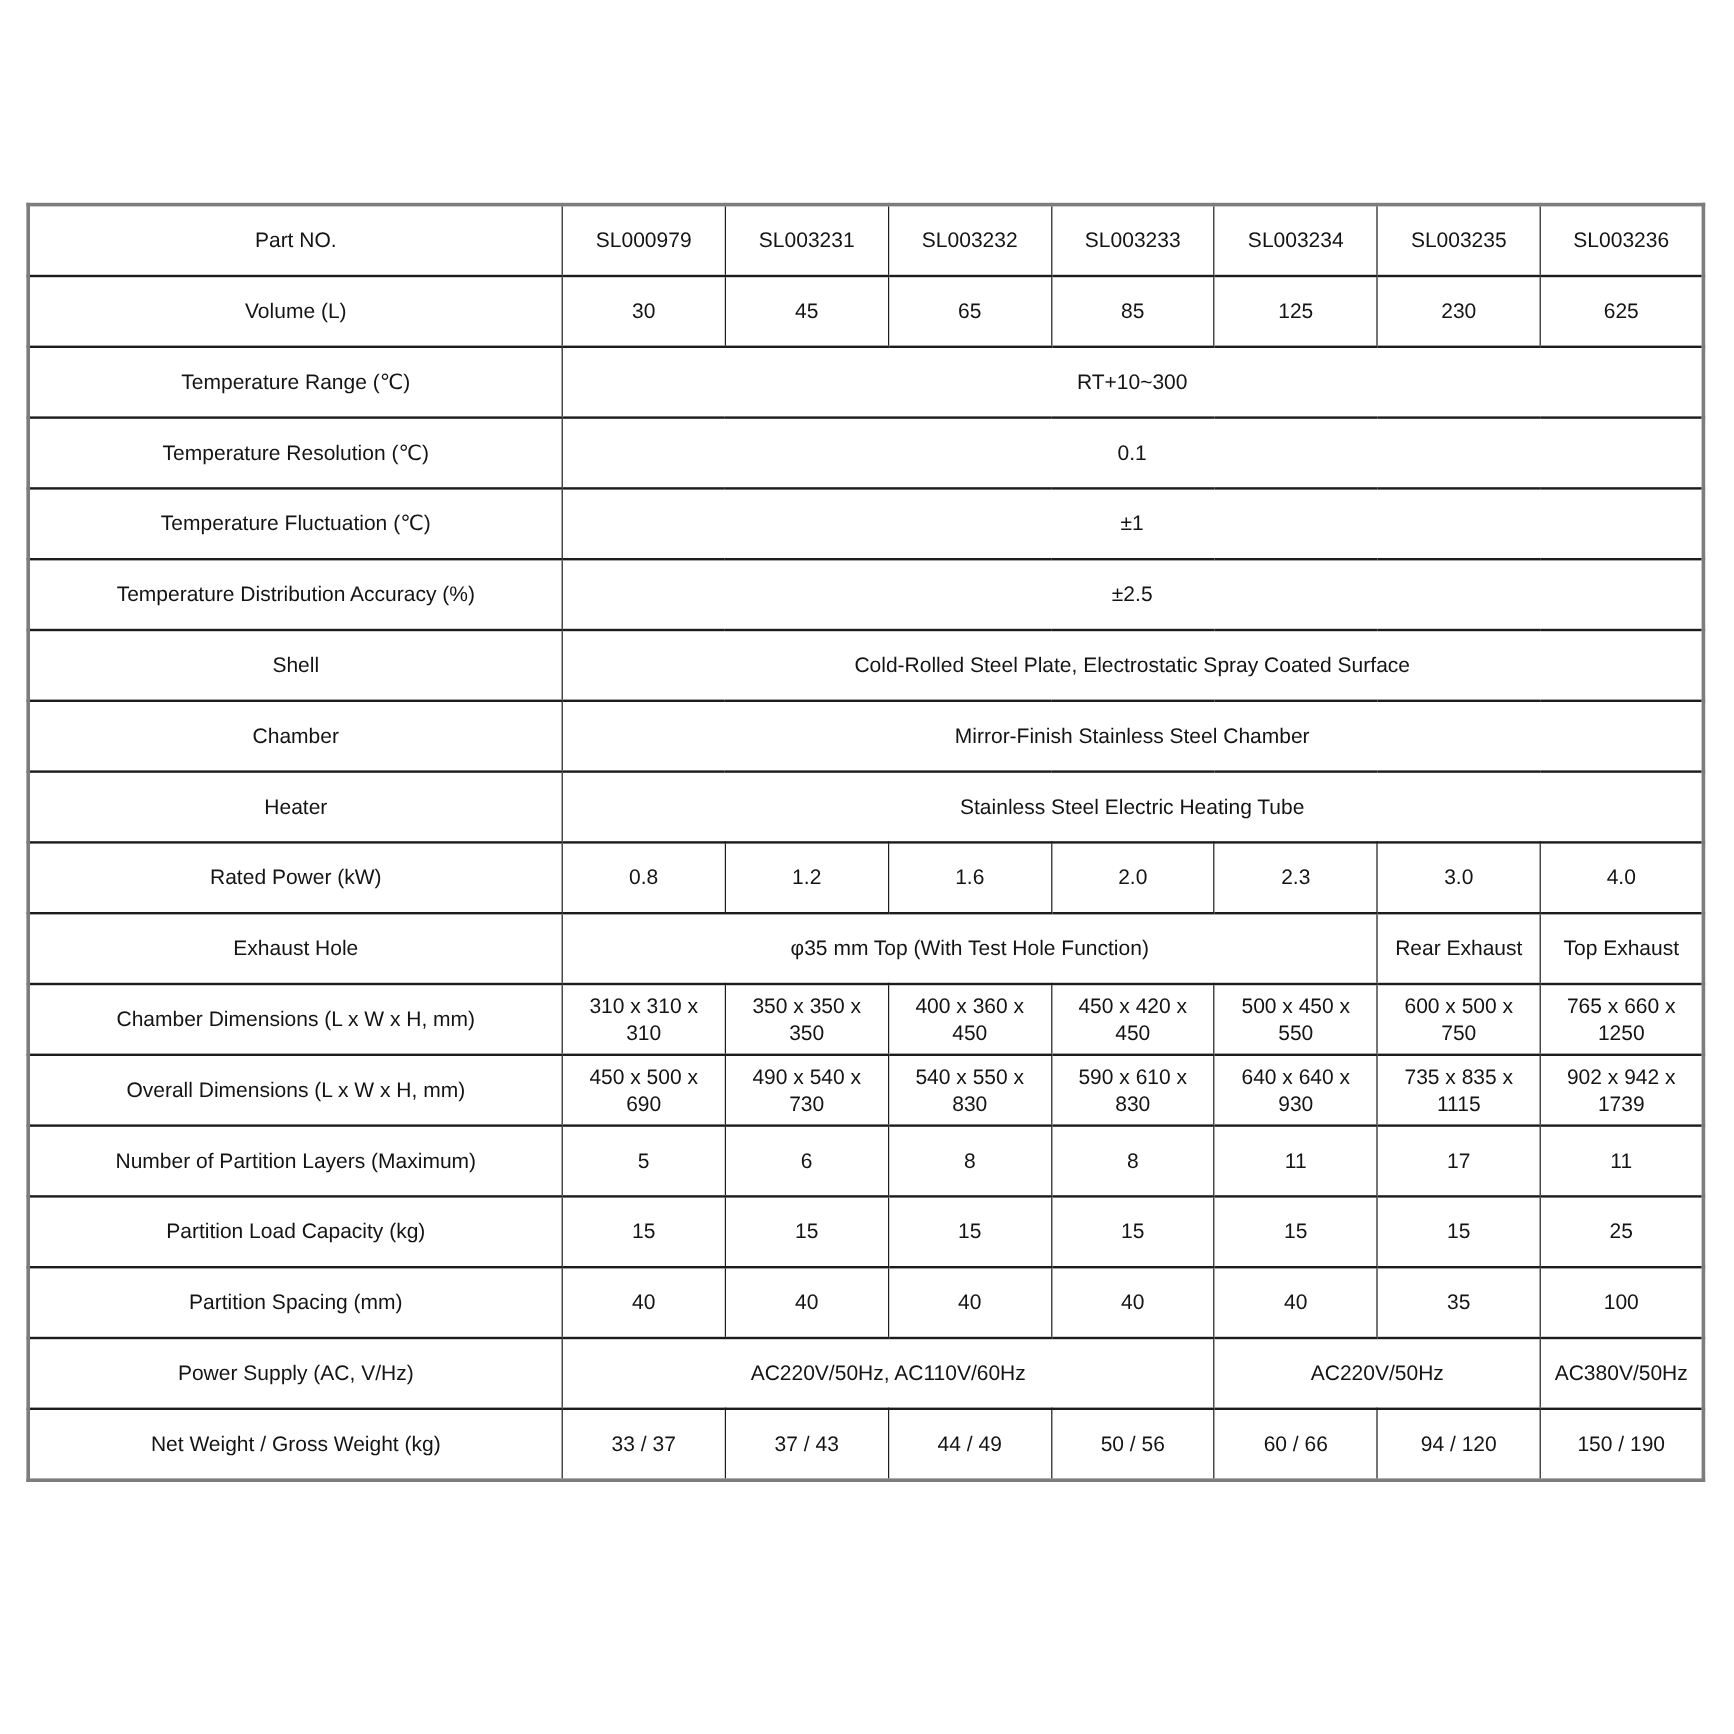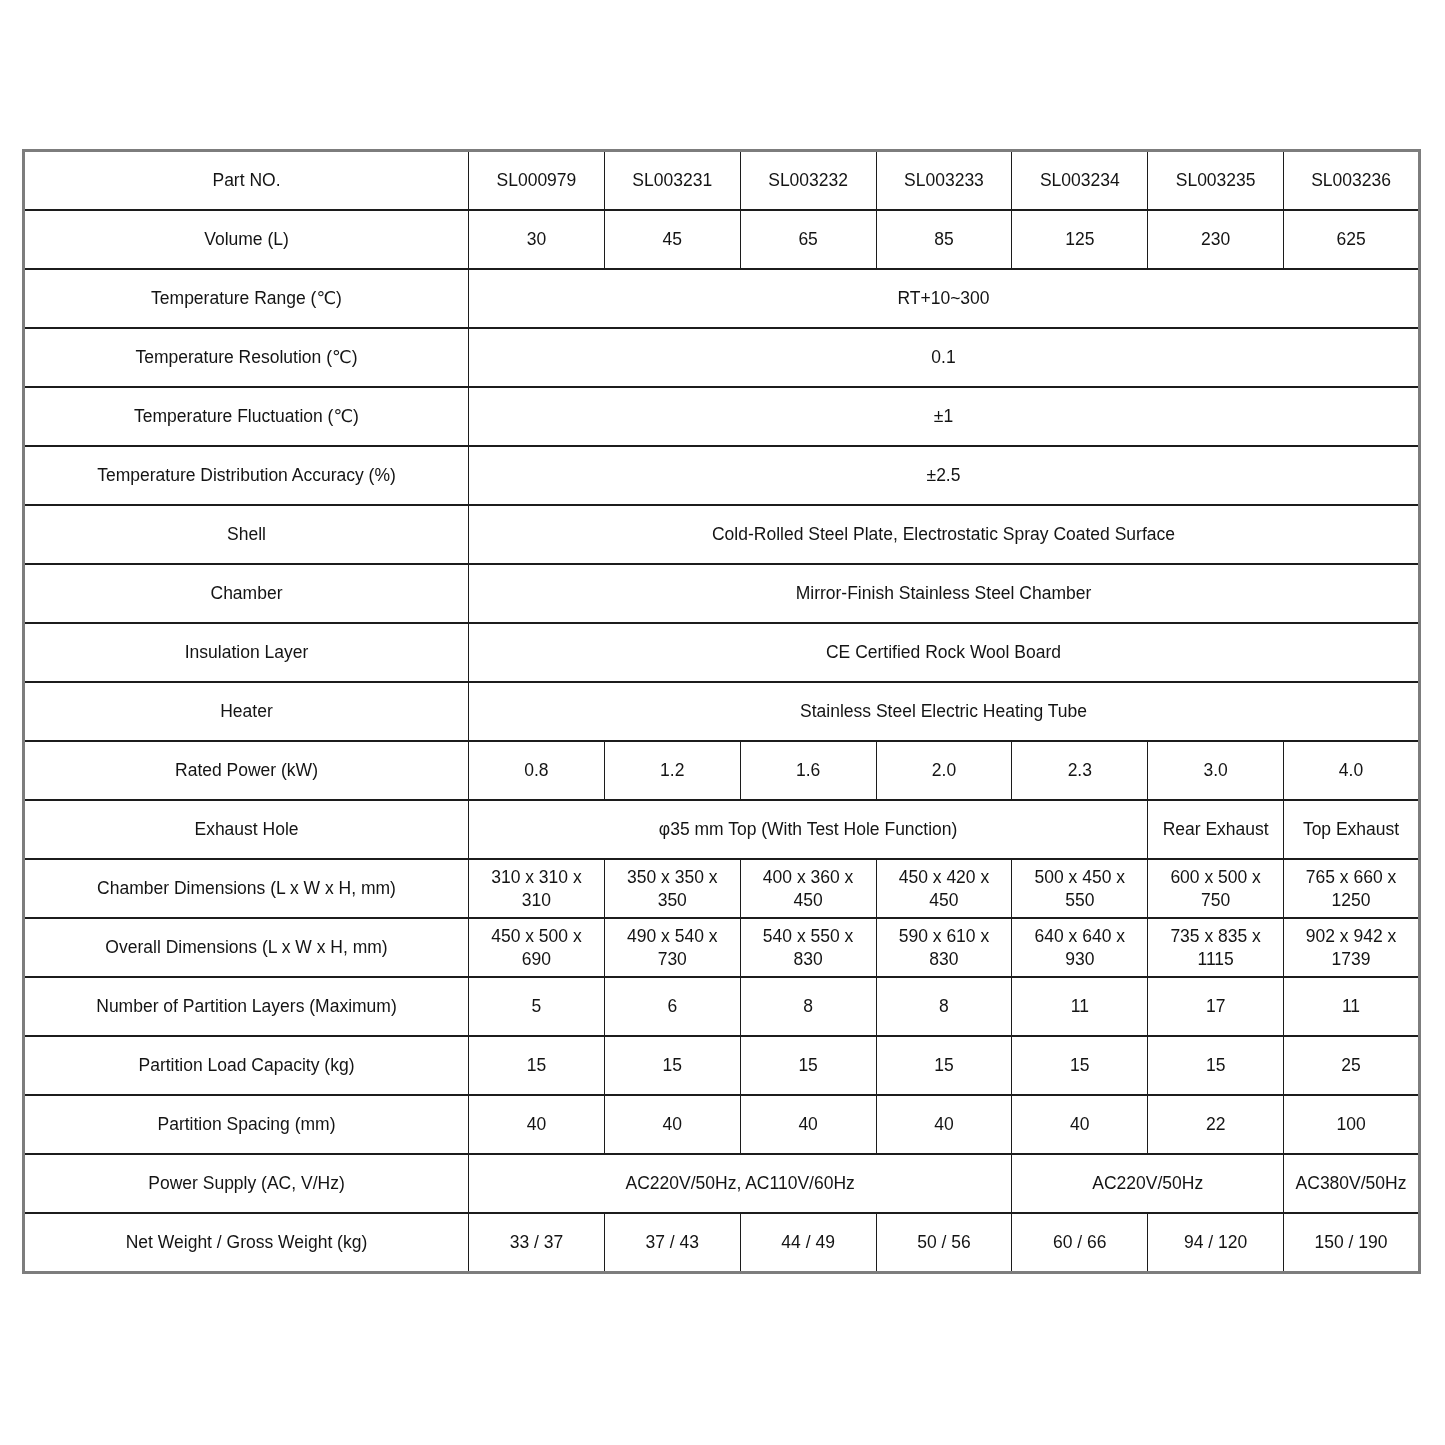--- a/index.html
+++ b/index.html
@@ -17,20 +17,21 @@
   .spec-table-wrap {
     position: absolute;
     left: 22px;
     top: 149px;
   }
   table.spec {
     border-collapse: collapse;
     table-layout: fixed;
     width: 1399px;
     border: 3px solid #7d7d7d;
+    margin-top: 20px;
   }
   table.spec td {
     border-left: 1px solid #1c1c1c;
     border-right: 1px solid #1c1c1c;
     border-top: 2px solid #1c1c1c;
     border-bottom: 2px solid #1c1c1c;
     height: 55px;
     padding: 1px 4px;
     text-align: center;
     vertical-align: middle;
@@ -95,24 +96,20 @@
           <td class="row-label">Temperature Distribution Accuracy (%)</td>
           <td colspan="7">±2.5</td>
         </tr>
         <tr>
           <td class="row-label">Shell</td>
           <td colspan="7">Cold-Rolled Steel Plate, Electrostatic Spray Coated Surface</td>
         </tr>
         <tr>
           <td class="row-label">Chamber</td>
           <td colspan="7">Mirror-Finish Stainless Steel Chamber</td>
-        </tr>
-        <tr>
-          <td class="row-label">Insulation Layer</td>
-          <td colspan="7">CE Certified Rock Wool Board</td>
         </tr>
         <tr>
           <td class="row-label">Heater</td>
           <td colspan="7">Stainless Steel Electric Heating Tube</td>
         </tr>
         <tr>
           <td class="row-label">Rated Power (kW)</td>
           <td>0.8</td>
           <td>1.2</td>
           <td>1.6</td>
@@ -181,21 +178,21 @@
           <td>15</td>
           <td>25</td>
         </tr>
         <tr>
           <td class="row-label">Partition Spacing (mm)</td>
           <td>40</td>
           <td>40</td>
           <td>40</td>
           <td>40</td>
           <td>40</td>
-          <td>22</td>
+          <td>35</td>
           <td>100</td>
         </tr>
         <tr>
           <td class="row-label">Power Supply (AC, V/Hz)</td>
           <td colspan="4">AC220V/50Hz, AC110V/60Hz</td>
           <td colspan="2">AC220V/50Hz</td>
           <td>AC380V/50Hz</td>
         </tr>
         <tr>
           <td class="row-label">Net Weight / Gross Weight (kg)</td>

